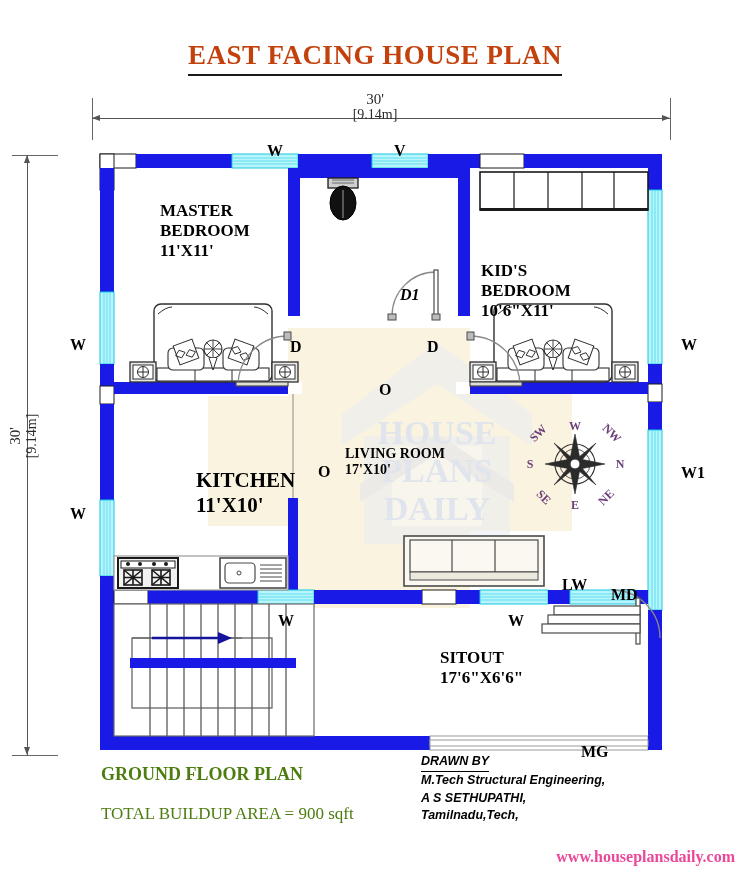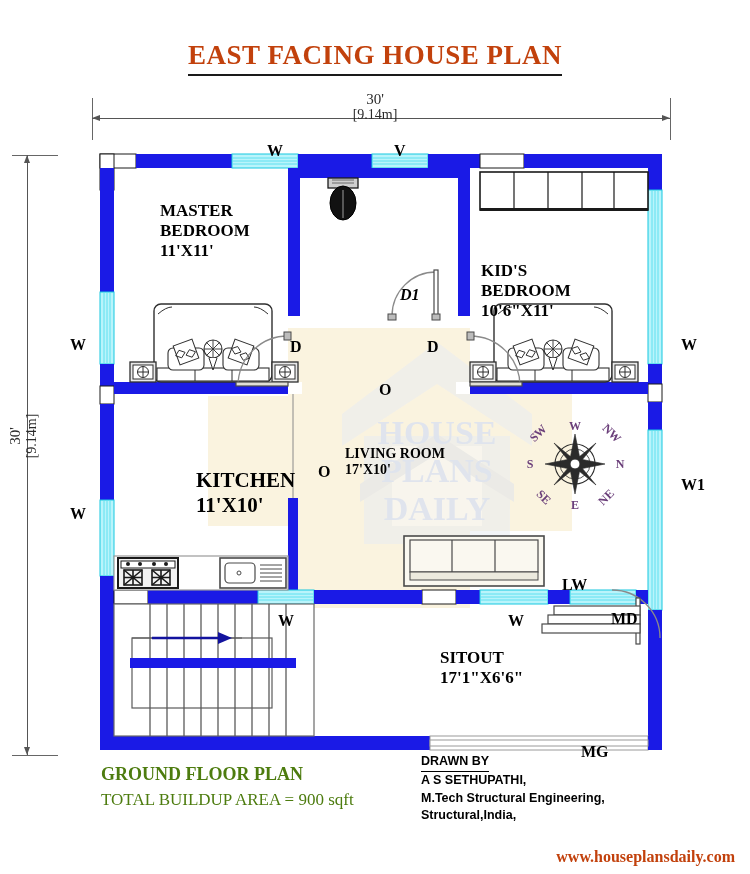--- a/index.html
+++ b/index.html
@@ -177,49 +177,50 @@
     color: #4d7c0f;
   }
   #ground-floor-block .gf-title {
     font-family: "Liberation Serif", serif;
     font-weight: bold;
     font-size: 18px;
   }
   #ground-floor-block .gf-area {
     font-family: "Liberation Serif", serif;
     font-size: 17px;
-    margin-top: 5px;
+    margin-top: 19px;
   }
 
   #drawn-block {
     position: absolute;
     left: 421px;
     top: 753px;
     font-family: "Liberation Sans", sans-serif;
     font-weight: bold;
     font-size: 12.5px;
     color: #000;
     line-height: 1.42;
+    font-style: italic;
   }
   #drawn-block .dh {
     display: inline-block;
     border-bottom: 1.5px solid #000;
     padding-bottom: 0px;
   }
 
   #footer-url {
     position: absolute;
     left: 0;
     top: 848px;
     width: 735px;
     text-align: right;
     font-family: "Liberation Serif", serif;
     font-weight: bold;
     font-size: 16px;
-    color: #c2410c;
+    color: #ec4899;
   }
 </style>
 </head>
 <body>
 
 <div class="page">
 
   <div id="title">
     <span class="txt">EAST FACING HOUSE PLAN</span>
   </div>
@@ -520,37 +521,37 @@
 BEDROOM
 11'X11'</div>
   <div class="room-label rl-kids">KID'S
 BEDROOM
 10'6"X11'</div>
   <div class="room-label rl-kitchen">KITCHEN
 11'X10'</div>
   <div class="room-label rl-living">LIVING ROOM
 17'X10'</div>
   <div class="room-label rl-sitout">SITOUT
-17'1"X6'6"</div>
+17'6"X6'6"</div>
 
   <div class="mark" style="left:267px; top:142px;">W</div>
   <div class="mark" style="left:394px; top:142px;">V</div>
   <div class="mark" style="left:70px;  top:336px;">W</div>
   <div class="mark" style="left:70px;  top:505px;">W</div>
   <div class="mark" style="left:681px; top:336px;">W</div>
-  <div class="mark" style="left:681px; top:476px;">W1</div>
+  <div class="mark" style="left:681px; top:464px;">W1</div>
   <div class="mark" style="left:278px; top:612px;">W</div>
   <div class="mark" style="left:508px; top:612px;">W</div>
   <div class="mark" style="left:400px; top:286px;font-style:italic;">D1</div>
   <div class="mark" style="left:290px; top:338px;">D</div>
   <div class="mark" style="left:427px; top:338px;">D</div>
   <div class="mark" style="left:379px; top:381px;">O</div>
   <div class="mark" style="left:318px; top:463px;">O</div>
   <div class="mark" style="left:562px; top:576px;">LW</div>
-  <div class="mark" style="left:611px; top:610px;">MD</div>
+  <div class="mark" style="left:611px; top:586px;">MD</div>
   <div class="mark" style="left:581px; top:723px;margin-top:20px;">MG</div>
 
   <div id="compass">
     <svg width="104" height="96" viewBox="0 0 104 96" xmlns="http://www.w3.org/2000/svg">
       <g transform="translate(52,48)">
         <g fill="#2b2b2b" stroke="#2b2b2b" stroke-width="0.6">
           <path d="M0 -30 L5 -5 L0 0 L-5 -5 Z"></path>
           <path d="M0 30 L5 5 L0 0 L-5 5 Z"></path>
           <path d="M-30 0 L-5 5 L0 0 L-5 -5 Z"></path>
           <path d="M30 0 L5 5 L0 0 L5 -5 Z"></path>
@@ -576,20 +577,20 @@
     </svg>
   </div>
 
   <div id="ground-floor-block">
     <div class="gf-title">GROUND FLOOR PLAN</div>
     <div class="gf-area">TOTAL BUILDUP AREA = 900 sqft</div>
   </div>
 
   <div id="drawn-block">
     <div><span class="dh">DRAWN BY</span></div>
+    <div>M.Tech Structural Engineering,</div>
     <div>A S SETHUPATHI,</div>
-    <div>M.Tech Structural Engineering,</div>
-    <div>Structural,India,</div>
+    <div>Tamilnadu,Tech,</div>
   </div>
 
   <div id="footer-url">www.houseplansdaily.com</div>
 
 </div>
 
 </body></html>

